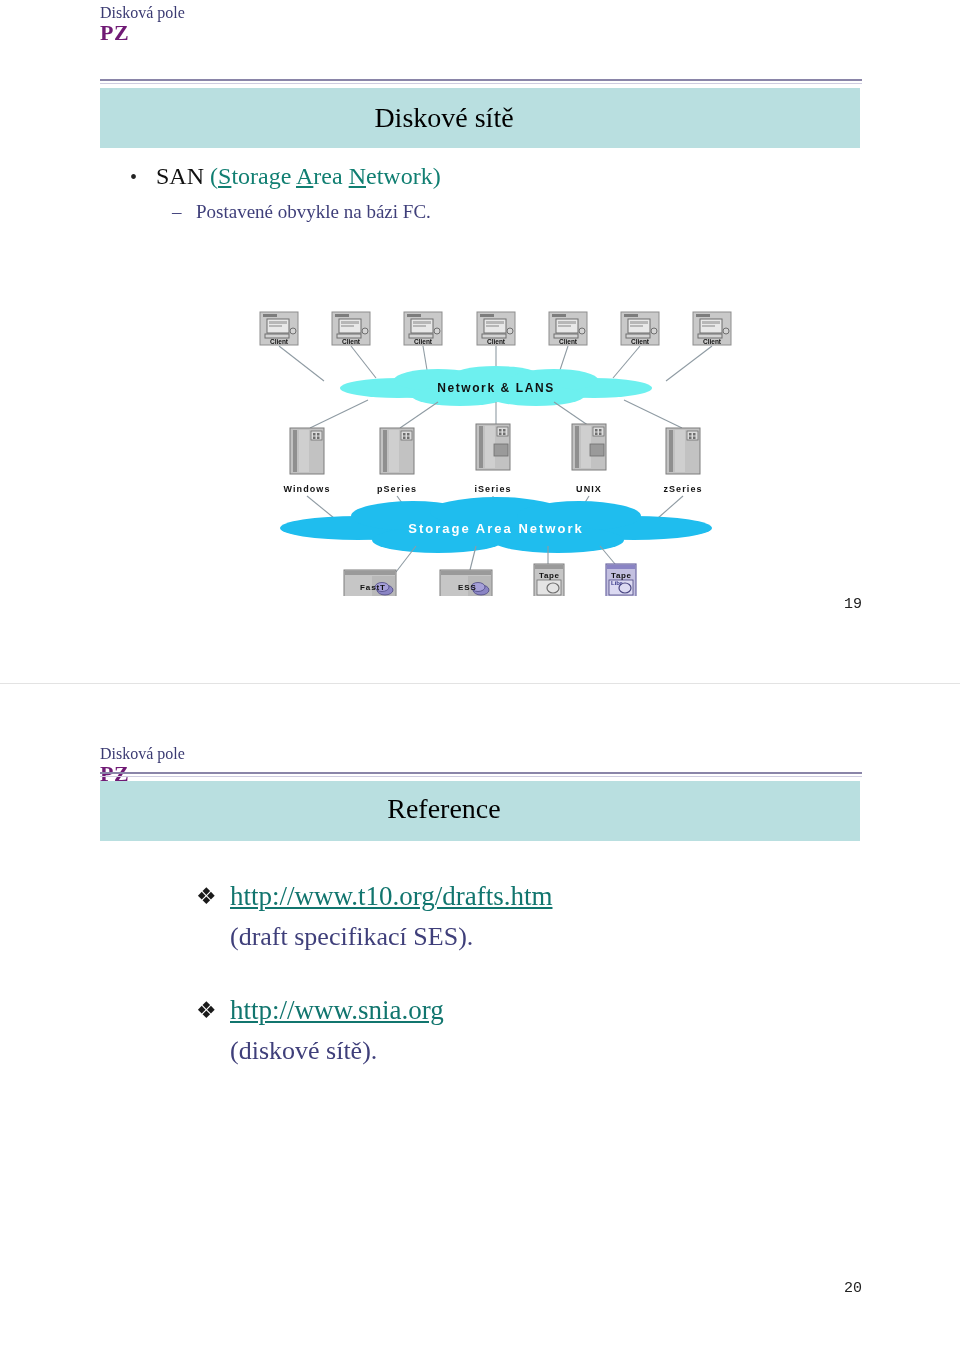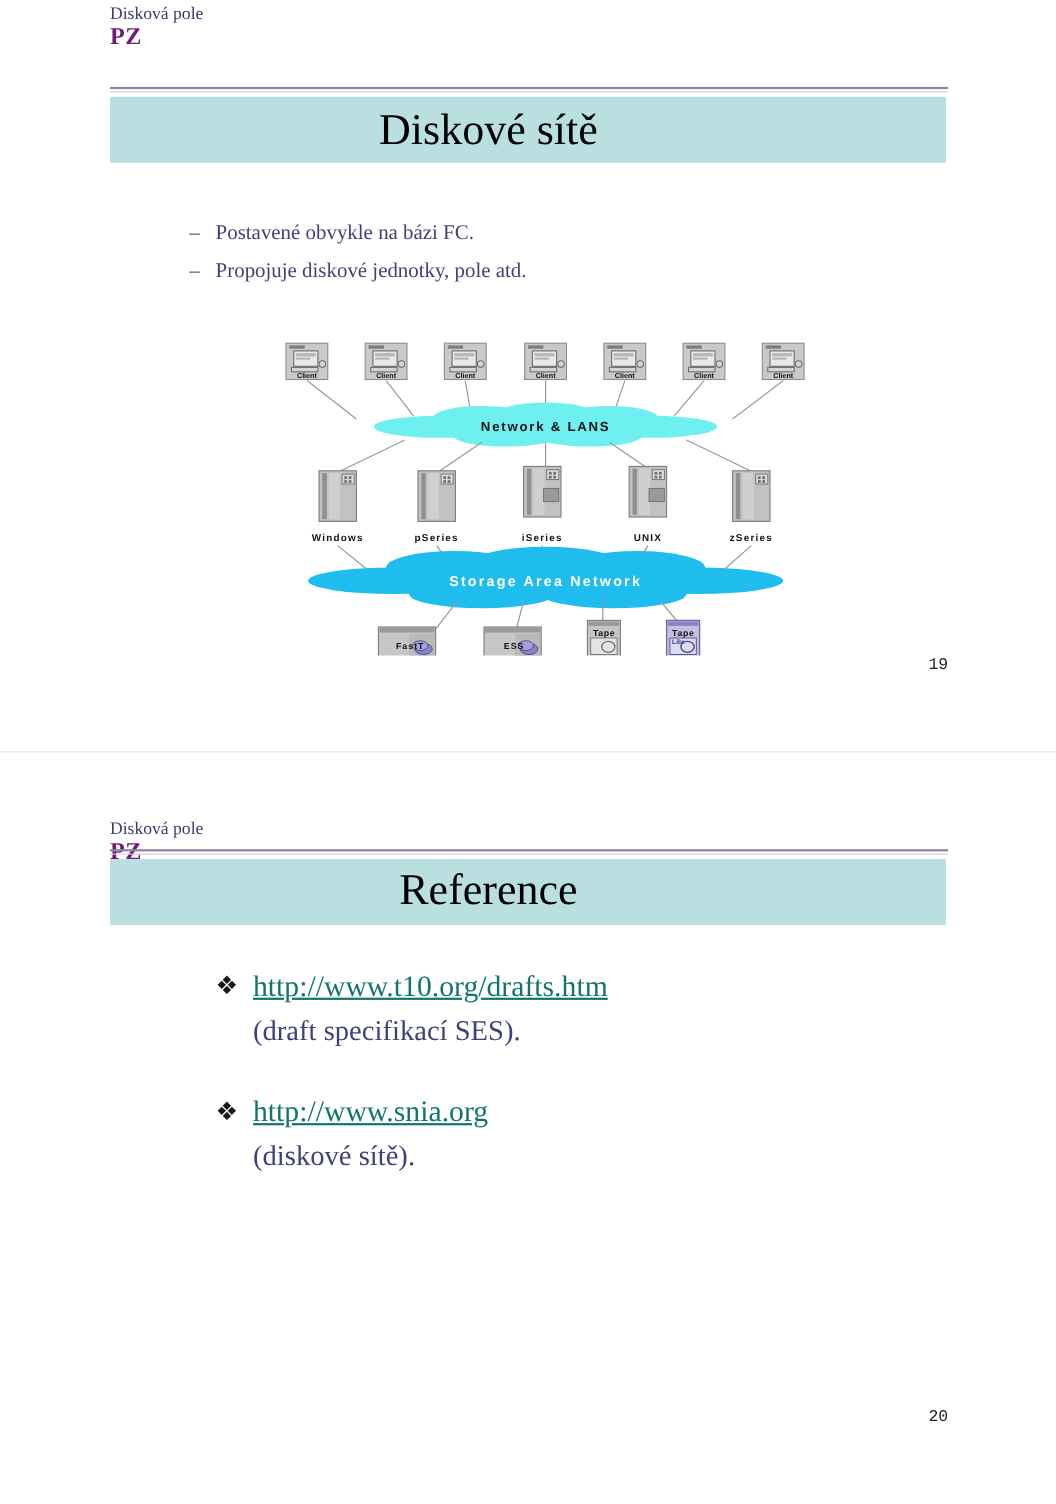--- a/index.html
+++ b/index.html
@@ -82,21 +82,21 @@
     left: 100px;
     width: 760px;
     background: #b9dfe0;
   }
   .title-band .title-text {
     position: absolute;
     left: 0;
     width: 688px;
     text-align: center;
     color: #000000;
-    font-size: 40px;
+    font-size: 28px;
     line-height: 52px;
     white-space: nowrap;
   }
 
   
   .bullet-l1 {
     position: absolute;
     font-size: 24px;
     line-height: 30px;
     color: #111111;
@@ -185,26 +185,26 @@
     <div class="hdr-left">PZ</div>
     <div class="hdr-center">Disková pole</div>
   </div>
   <div class="hdr-rule" style="top:79px"></div>
   <div class="hdr-rule-thin" style="top:83px"></div>
 
   <div class="title-band" style="top:88px;height:60px">
     <div class="title-text" style="top:4px">Diskové sítě</div>
   </div>
 
+  <div class="bullet-l1" style="left:130px;top:161px">
+    <span class="dot">•</span><span>SAN </span><span class="paren"><span>(</span><u>S</u><span>torage </span><u>A</u><span>rea </span><u>N</u><span>etwork</span><span>)</span></span>
+  </div>
 
   <div class="bullet-l2" style="left:172px;top:199px">
     <span class="dash">–</span><span>Postavené obvykle na bázi FC.</span>
-  </div>
-  <div class="bullet-l2" style="left:172px;top:234px">
-    <span class="dash">–</span><span>Propojuje diskové jednotky, pole atd.</span>
   </div>
 
   <div class="diagram">
     <svg width="496" height="290" viewBox="0 0 496 290" xmlns="http://www.w3.org/2000/svg">
       <defs>
         <g id="client-icon">
           <rect x="0" y="0" width="38" height="33" fill="#c9c9c9" stroke="#8d8d8d" stroke-width="1"></rect>
           <rect x="3" y="2" width="14" height="3" fill="#7d7d7d"></rect>
           <rect x="7" y="7" width="22" height="14" fill="#e8e8e8" stroke="#6f6f6f" stroke-width="1"></rect>
           <rect x="9" y="9" width="18" height="3" fill="#b7b7b7"></rect>

